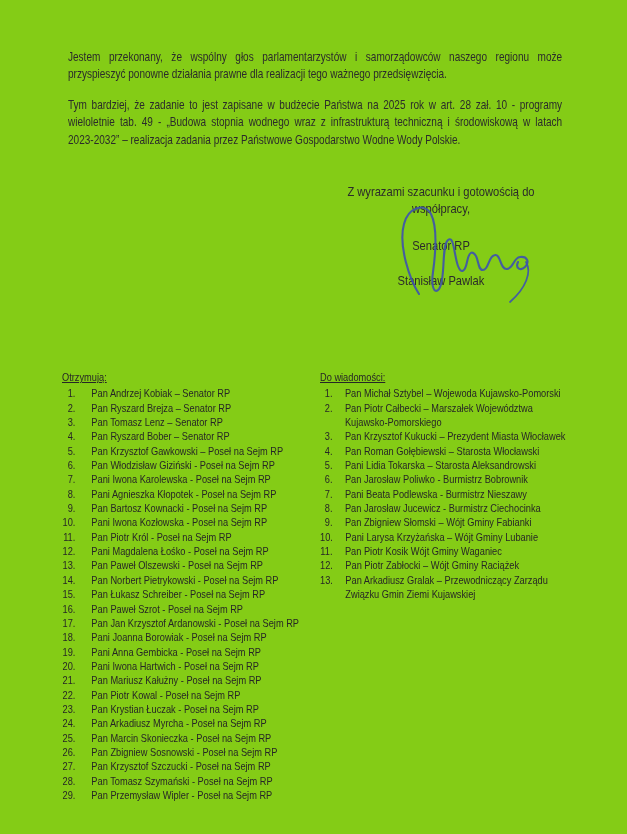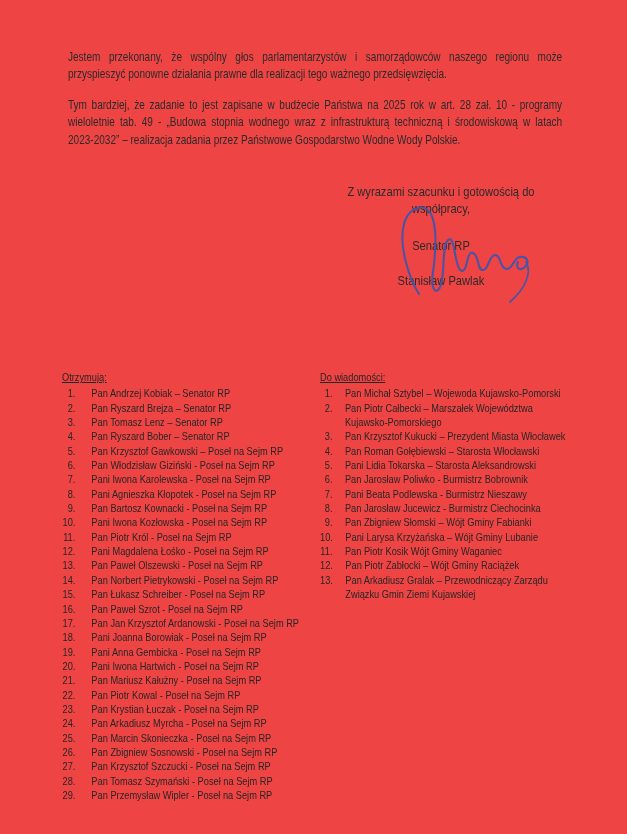--- a/index.html
+++ b/index.html
@@ -1,17 +1,17 @@
 <!DOCTYPE html>
 <html><head>
 <meta charset="utf-8">
 <style>
   html,body{margin:0;padding:0;background:#e8e8e8;}
   .page{
-    position:relative;width:627px;height:834px;background:#ef4444;
+    position:relative;width:627px;height:834px;background:#84cc16;
     font-family:"Liberation Sans","DejaVu Sans",sans-serif;color:#2b2b2b;
     overflow:hidden;margin:0 auto;
   }
   
   .para{
     position:absolute;left:68px;width:620px;
     transform:scaleX(0.797);transform-origin:left top;
     font-size:12.6px;line-height:17.4px;
   }
   #para1{top:49px}

